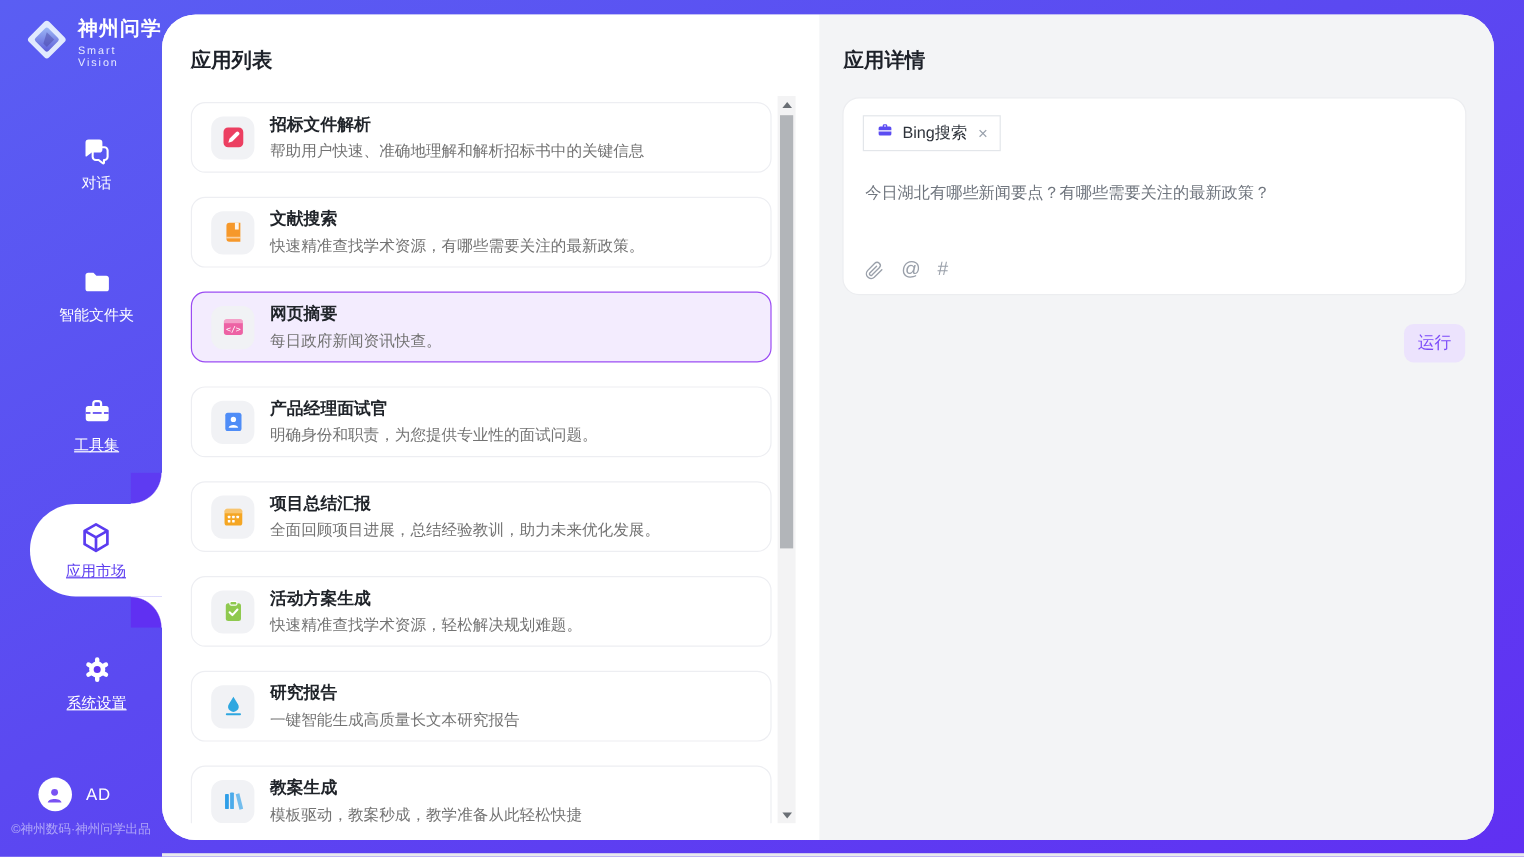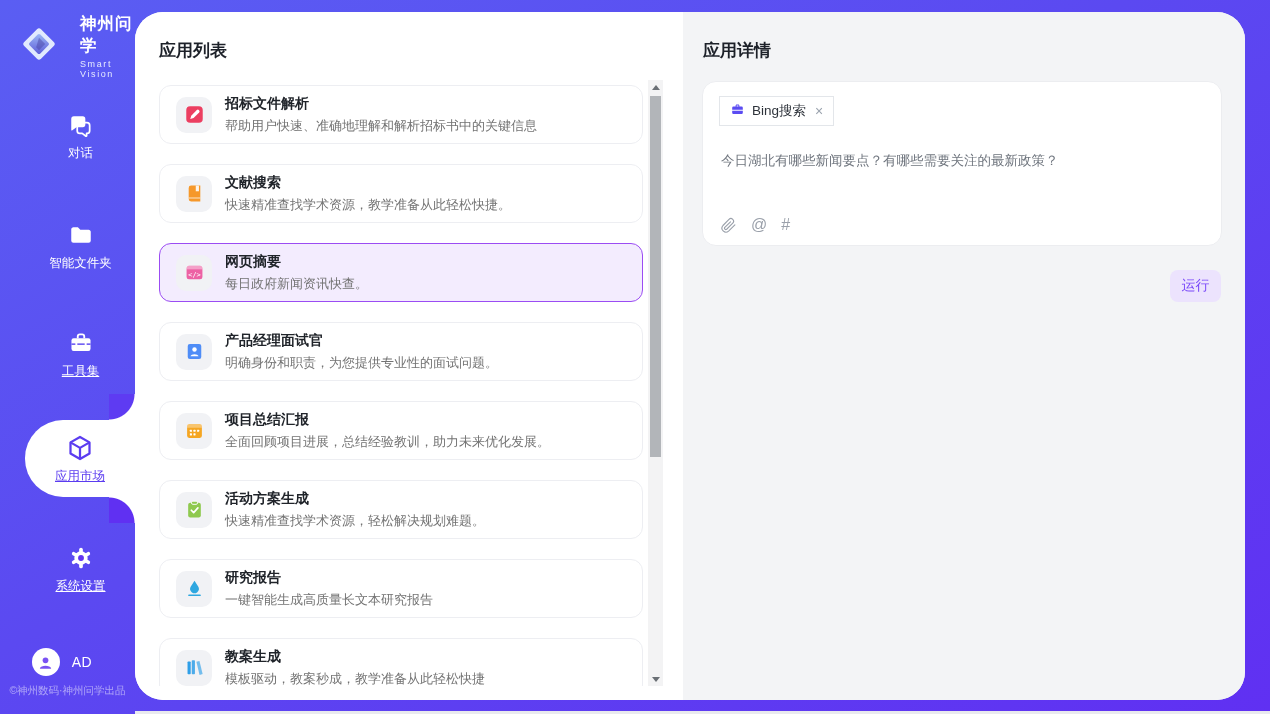--- a/index.html
+++ b/index.html
@@ -5,21 +5,21 @@
   * { margin:0; padding:0; box-sizing:border-box; }
   html,body { width:1270px; height:714px; overflow:hidden; }
   body {
     position:relative;
     font-family:"Liberation Sans","DejaVu Sans",sans-serif;
     background:linear-gradient(150deg,#5a5ef3 0%,#5b49f1 45%,#6030f2 100%);
   }
 
   
   .sidebar { position:absolute; left:0; top:0; width:135px; height:714px; }
-  .logo { position:absolute; top:13px; left:20px; display:flex; align-items:center; gap:22px; }
+  .logo { position:absolute; top:13px; left:20px; display:flex; align-items:center; gap:7px; }
   .logo-text .brand-name { color:#fff; font-size:16.5px; font-weight:700; letter-spacing:1px; }
   .logo-text .brand-sub { color:#e6eaff; font-size:9px; letter-spacing:1.6px; margin-top:2px; }
   .nav-item { position:absolute; left:0; width:161px; display:flex; flex-direction:column; align-items:center; gap:7px; cursor:pointer; }
   .nav-item .nav-icon { width:26px; height:26px; }
   .nav-item .nav-label { color:#fff; font-size:12.5px; }
   .nav-item.underlined .nav-label { text-decoration:underline; }
   .nav-item.pos-0 { top:112px; }
   .nav-item.pos-1 { top:222px; }
   .nav-item.pos-2 { top:330px; }
   .nav-item.pos-4 { top:545px; }
@@ -197,21 +197,21 @@
   <div class="app-card">
     <span class="card-icon">
             <svg viewBox="0 0 18 18">
               <path d="M3.5 3.8A2.3 2.3 0 0 1 5.8 1.5h8.7v15H5.8a2.3 2.3 0 0 1-2.3-2.3z" fill="#f6982a"></path>
               <rect x="10.2" y="1.5" width="3" height="5.4" fill="#fff" opacity="0.9"></rect>
               <rect x="3.5" y="12.6" width="11" height="1.3" fill="#fff" opacity="0.55"></rect>
             </svg>
           </span>
     <span class="card-texts">
       <span class="card-title">文献搜索</span>
-      <span class="card-desc">快速精准查找学术资源，教学准备从此轻松快捷。</span>
+      <span class="card-desc">快速精准查找学术资源，有哪些需要关注的最新政策。</span>
     </span>
   </div>
 
   <div class="app-card selected">
     <span class="card-icon">
             <svg viewBox="0 0 18 18">
               <rect x="1.5" y="2.6" width="15" height="12.8" rx="2.2" fill="#ed62a4"></rect>
               <rect x="1.5" y="2.6" width="15" height="3.4" fill="#fff" opacity="0.4"></rect>
               <text x="9" y="12.9" font-size="6.5" text-anchor="middle" fill="#fff" font-family="DejaVu Sans Mono, monospace">&lt;/&gt;</text>
             </svg>

